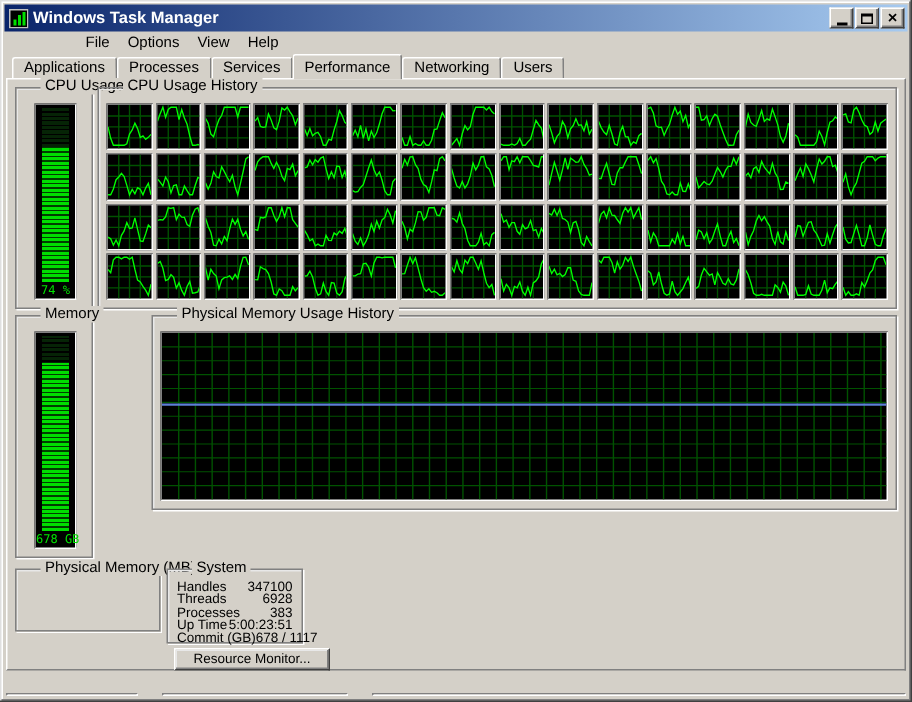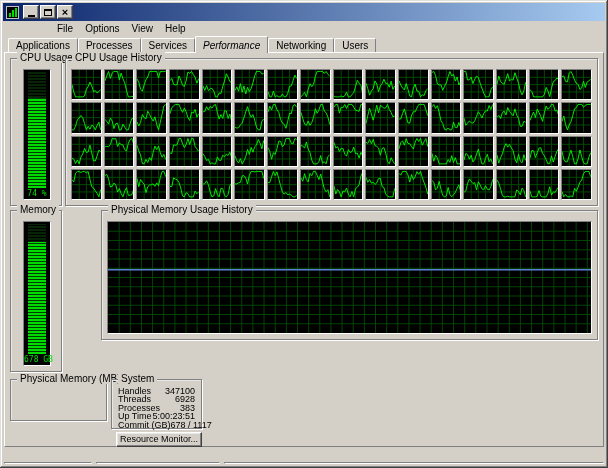--- a/index.html
+++ b/index.html
@@ -41,35 +41,35 @@
   
   .tabstrip {
     position:absolute; left:8px; top:36px; right:8px; height:16px;
     display:flex; align-items:flex-end; z-index:5;
   }
   .tab {
     font-size:10px; height:14px; padding:1px 7px 0 7px; background:#d4d0c8;
     border:1px solid; border-color:#fff #808080 #d4d0c8 #fff;
     border-bottom:none; border-radius:2px 2px 0 0; white-space:nowrap;
   }
-  .tab.active { height:17px; padding-top:3px; margin-bottom:-1px; z-index:6; position:relative;font-style:italic; }
+  .tab.active { height:17px; padding-top:3px; margin-bottom:-1px; z-index:6; position:relative; }
 
   .tabpage {
     position:absolute; left:4px; right:4px; top:52px; bottom:21px;
     background:#d4d0c8; border:1px solid; border-color:#fff #808080 #808080 #fff;
     z-index:1;
   }
 
   
   .groupbox {
     position:absolute; border:1px solid #808080;
     box-shadow: 1px 1px 0 #ffffff, inset 1px 1px 0 #e8e8e8;
   }
   .group-label {
-    position:absolute; top:-7px; left:6px; background:#d4d0c8;
+    position:absolute; top:-7px; left:16px; background:#d4d0c8;
     padding:0 3px; font-size:10px; white-space:nowrap;
   }
 
   .gb-cpu    { left:5px;  top:5px;   width:52px;  height:148px; }
   .gb-cpuh   { left:60px; top:5px;   right:5px;   height:148px; }
   .gb-mem    { left:5px;  top:157px; width:52px;  height:162px; }
   .gb-memh   { left:60px; top:157px; right:5px;   height:130px;margin-left:36px; }
   .gb-phys   { left:5px;  top:326px; width:97px;  height:42px; }
   .gb-kern   { left:5px;  top:370px; width:97px;  height:24px; }
   .gb-sys    { left:106px; top:326px; width:91px; height:50px; }
@@ -108,51 +108,52 @@
   .cpu-cell svg, .mem-graph svg { display:block; width:100%; height:100%; }
 
   .mem-graph { position:absolute; left:5px; right:5px; top:10px; bottom:5px; }
 
   
   .info-rows { position:absolute; left:6px; right:6px; top:7px; }
   .info-row { display:flex; justify-content:space-between; font-size:9px; line-height:8.4px; white-space:nowrap; }
   .info-row .val { text-align:right; }
 
   .btn {
-    position:absolute; left:111px; top:379px; width:86px; height:15px;
+    position:absolute; left:111px; top:379px; width:104px; height:15px;
     background:#d4d0c8; font-size:9px; text-align:center; line-height:13px;
     border:1px solid; border-color:#fff #404040 #404040 #fff;
     box-shadow: inset -1px -1px 0 #808080, inset 1px 1px 0 #e8e8e8;
     white-space:nowrap;
   }
 
   
   .statusbar {
     position:absolute; left:3px; right:3px; bottom:3px; height:17px;
-    display:flex; gap:4px; padding:14px 1px 1px 1px; font-size:10px;
+    display:flex; gap:16px; padding:14px 1px 1px 1px; font-size:10px;
   }
   .status-cell {
     border:1px solid; border-color:#808080 #fff #fff #808080;
     display:flex; align-items:center; padding:0 4px; white-space:nowrap; overflow:hidden;
   }
   .sc1 { width:88px; } .sc2 { width:124px; } .sc3 { flex:1; }
 </style>
 </head>
 <body>
 
 <div class="window">
 
   <div class="titlebar">
     <svg class="app-icon" viewBox="0 0 13 13">
       <rect x="0" y="0" width="13" height="13" fill="#000"></rect>
       <rect x="0.5" y="0.5" width="12" height="12" fill="none" stroke="#c0c0c0"></rect>
       <rect x="3" y="7" width="2" height="4" fill="#00e000"></rect>
       <rect x="6" y="4" width="2" height="7" fill="#00e000"></rect>
       <rect x="9" y="2" width="2" height="9" fill="#00e000"></rect>
     </svg>
+    <span class="title-text">Windows Task Manager</span>
     <span class="tb-btn">
         <span class="glyph-min"></span>
       </span>
     <span class="tb-btn">
         <span class="glyph-max"></span>
       </span>
     <span class="tb-btn">
         <span class="glyph-close">×</span>
       </span>
   </div>

